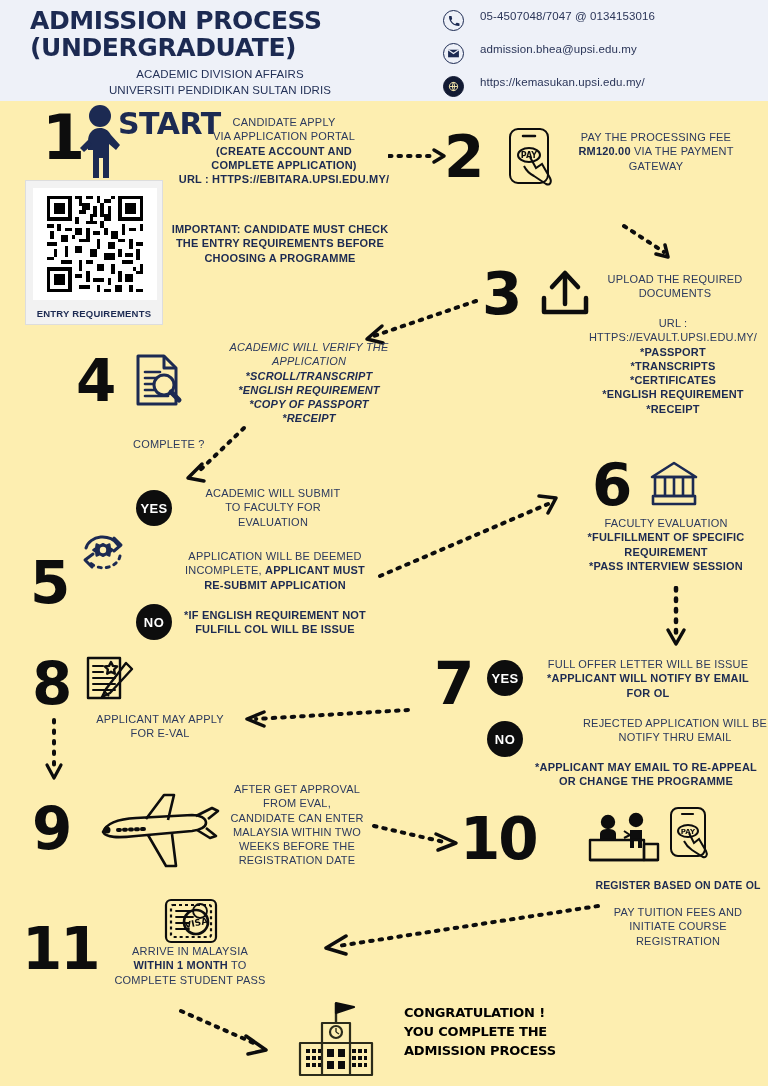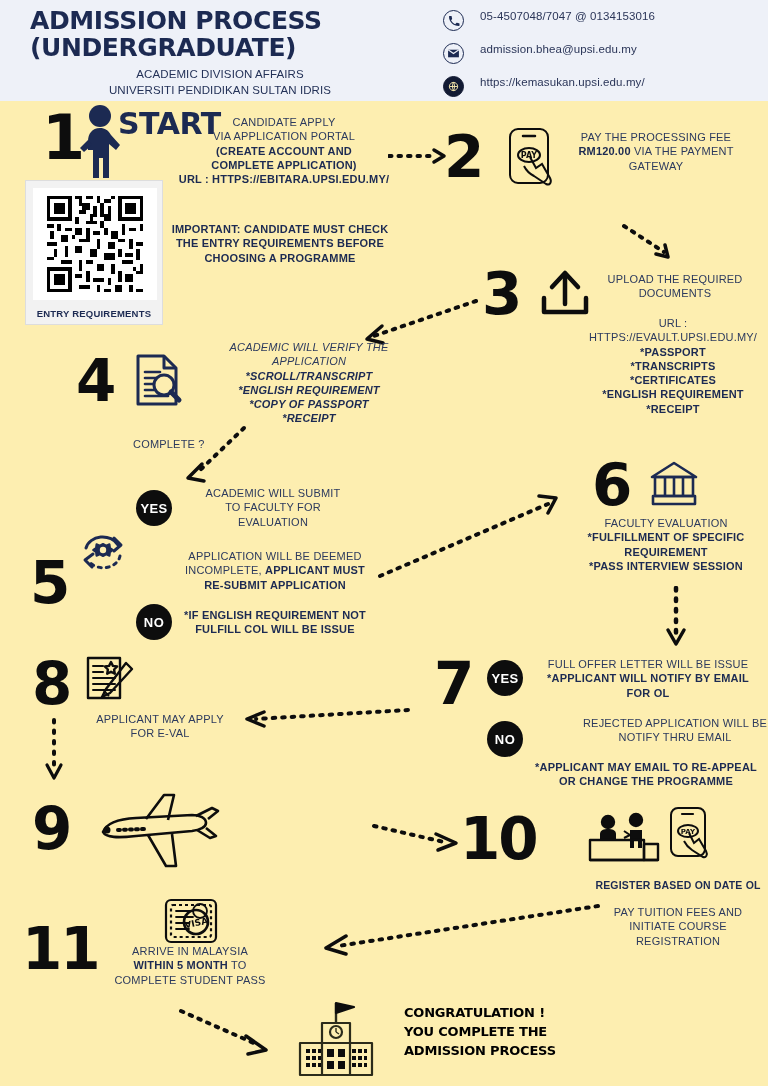--- a/index.html
+++ b/index.html
@@ -470,20 +470,28 @@
       <path d="M52 43 L70 74 L80 74 L76 42"></path>
       <path d="M100 24 L116 16 L122 19 L112 27"></path>
       <path d="M101 38 L114 46 L120 44 L110 36"></path>
       <circle cx="11" cy="38" r="2.2" fill="#0d0d0d"></circle>
       <g stroke-width="4" stroke-dasharray="2 4" stroke-linecap="round">
           <line x1="22" y1="38" x2="48" y2="37"></line>
         </g>
     </svg>
   </div>
 
+  <div class="abs ctr" style="left:222px; top:782px; width:150px;">
+    <div class="txt">AFTER GET APPROVAL</div>
+    <div class="txt">FROM EVAL,</div>
+    <div class="txt">CANDIDATE CAN ENTER</div>
+    <div class="txt">MALAYSIA WITHIN TWO</div>
+    <div class="txt">WEEKS BEFORE THE</div>
+    <div class="txt">REGISTRATION DATE</div>
+  </div>
 
   <div class="abs" style="left:372px; top:820px;">
     <svg width="96" height="36">
       <g stroke="#0d0d0d" stroke-width="4" stroke-dasharray="2.5 7" stroke-linecap="round">
         <line x1="2" y1="6" x2="72" y2="22"></line>
         </g>
       <path d="M64 14 L84 23 L66 30" fill="none" stroke="#0d0d0d" stroke-width="3.5" stroke-linecap="round" stroke-linejoin="round"></path>
     </svg>
   </div>
 
@@ -542,21 +550,21 @@
           <line x1="13" y1="32" x2="26" y2="32"></line>
       </g>
       <circle cx="37" cy="14" r="7" stroke-width="1.8"></circle>
       <circle cx="33" cy="25" r="12" stroke-width="2.6"></circle>
       <text x="33" y="29" font-size="9" font-family="DejaVu Sans, sans-serif" font-weight="bold" fill="#0d0d0d" stroke="none" text-anchor="middle" transform="rotate(-12 33 25)">VISA</text>
     </svg>
   </div>
 
   <div class="abs ctr" style="left:90px; top:944px; width:200px;">
     <div class="txt">ARRIVE IN MALAYSIA</div>
-    <div class="txt"><span class="bold">WITHIN 5 MONTH</span><span> TO</span></div>
+    <div class="txt"><span class="bold">WITHIN 1 MONTH</span><span> TO</span></div>
     <div class="txt">COMPLETE STUDENT PASS</div>
   </div>
 
   <div class="abs" style="left:178px; top:1008px;">
     <svg width="108" height="50">
       <g stroke="#0d0d0d" stroke-width="4" stroke-dasharray="2.5 7" stroke-linecap="round">
         <line x1="3" y1="3" x2="78" y2="36"></line>
         </g>
       <path d="M68 28 L88 42 L70 46" fill="none" stroke="#0d0d0d" stroke-width="3.5" stroke-linecap="round" stroke-linejoin="round"></path>
     </svg>

